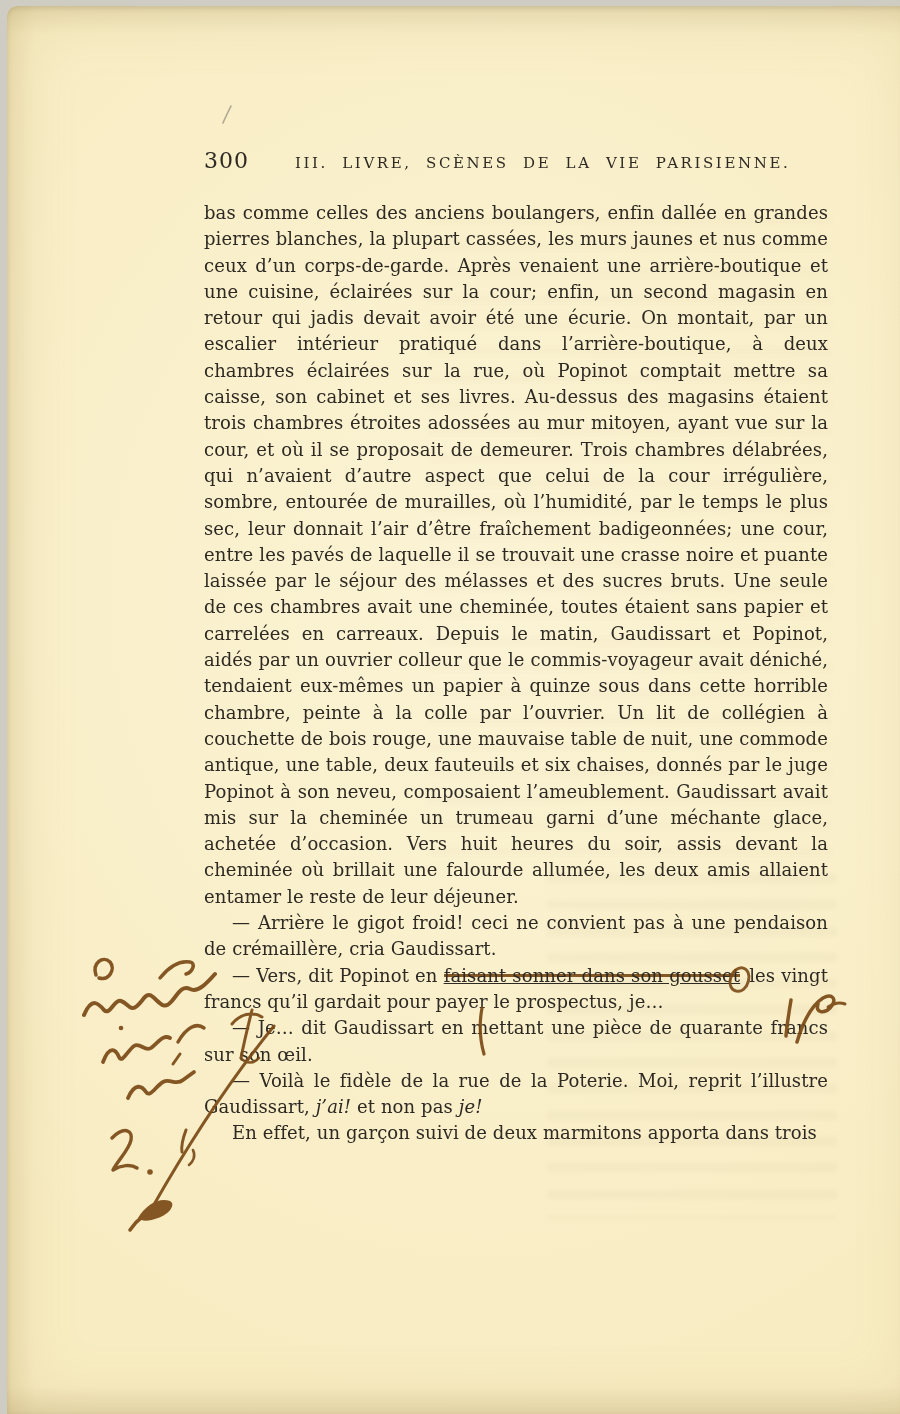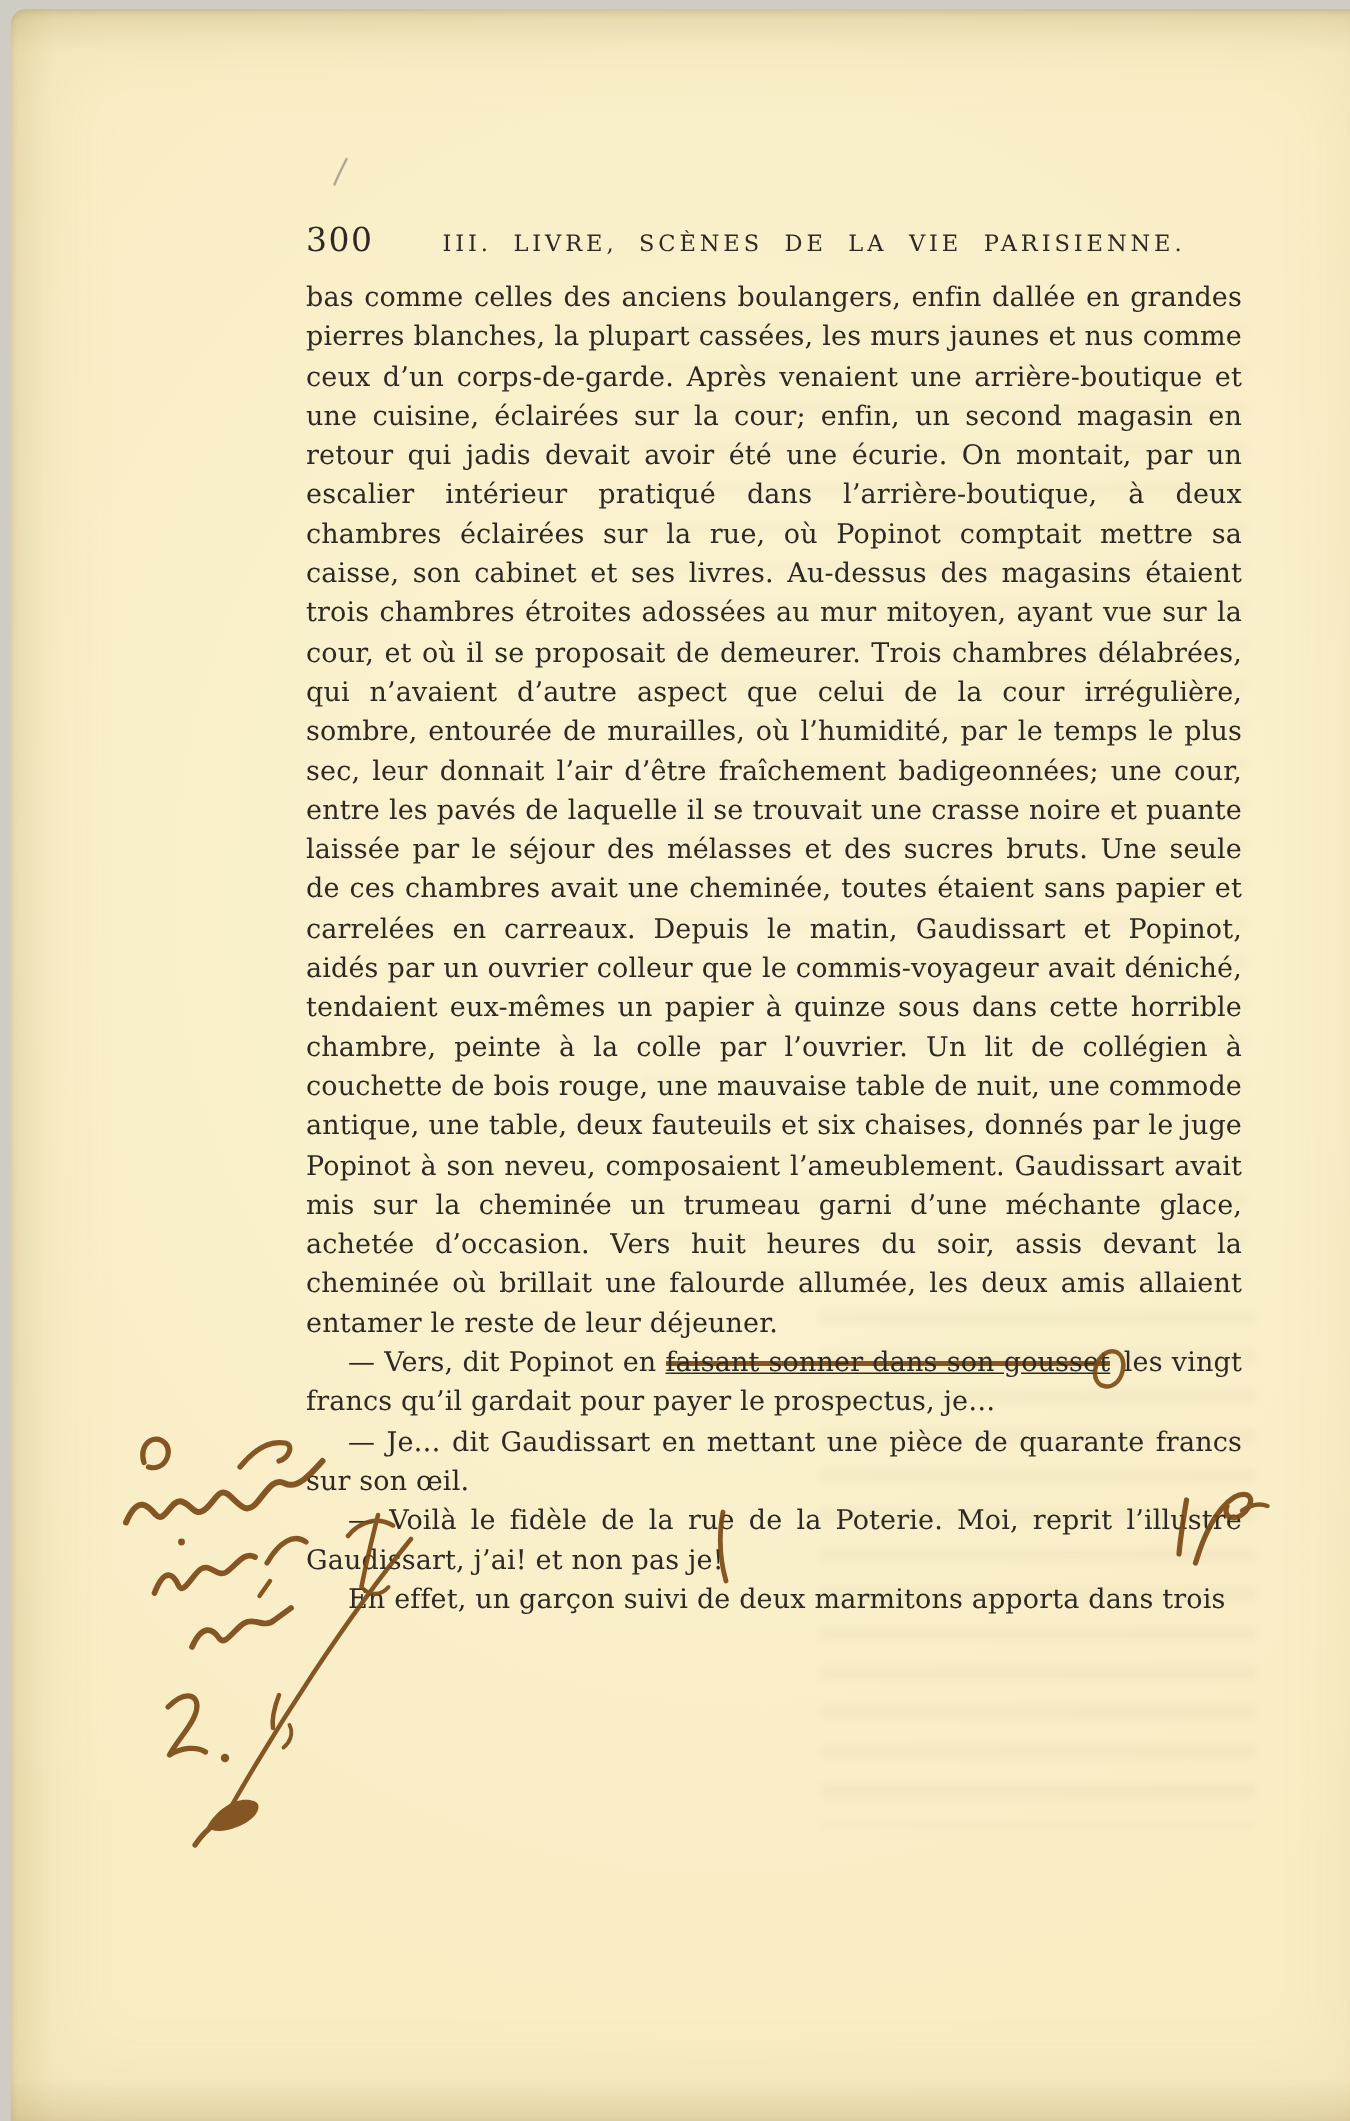--- a/index.html
+++ b/index.html
@@ -37,27 +37,27 @@
     color:#2e2a23;
   }
   #page-number{font-size:22px;letter-spacing:1px;}
   #running-title{
     margin-left:46px;font-size:15px;font-weight:normal;
     letter-spacing:2.6px;word-spacing:7px;white-space:nowrap;
   }
 
   
   #text-block{
-    position:absolute;left:204px;top:186px;width:624px;
+    position:absolute;left:204px;top:200px;width:624px;
     font-size:18px;line-height:26.3px;color:#2e2a23;
     text-align:justify;letter-spacing:.1px;
   }
   #text-block p{margin:0;}
   #text-block p.indent{text-indent:28px;}
-  .italic{}
+  .italic{font-style:italic;}
   
   .strike{
     background-image:linear-gradient(to bottom,
       rgba(0,0,0,0) 45%, rgba(122,74,22,.92) 45%,
       rgba(122,74,22,.92) 59%, rgba(0,0,0,0) 59%);
     text-decoration:underline;
   }
   .strike-loop{
     display:inline-block;width:15px;height:21px;
     border:3px solid rgba(122,74,22,.9);
@@ -79,20 +79,21 @@
     <div id="ghost-low" class="ghost"></div>
   </div>
 
   <div id="header">
     <span id="page-number">300</span>
     <span id="running-title">III. LIVRE, SCÈNES DE LA VIE PARISIENNE.</span>
   </div>
 
   <div id="text-block">
       <p><span>bas comme celles des anciens boulangers, enfin dallée en grandes pierres blanches, la plupart cassées, les murs jaunes et nus comme ceux d’un corps-de-garde. Après venaient une arrière-boutique et une cuisine, éclairées sur la cour; enfin, un second magasin en retour qui jadis devait avoir été une écurie. On montait, par un escalier intérieur pratiqué dans l’arrière-boutique, à deux chambres éclairées sur la rue, où Popinot comptait mettre sa caisse, son cabinet et ses livres. Au-dessus des magasins étaient trois chambres étroites adossées au mur mitoyen, ayant vue sur la cour, et où il se proposait de demeurer. Trois chambres délabrées, qui n’avaient d’autre aspect que celui de la cour irrégulière, sombre, entourée de murailles, où l’humidité, par le temps le plus sec, leur donnait l’air d’être fraîchement badigeonnées; une cour, entre les pavés de laquelle il se trouvait une crasse noire et puante laissée par le séjour des mélasses et des sucres bruts. Une seule de ces chambres avait une cheminée, toutes étaient sans papier et carrelées en carreaux. Depuis le matin, Gaudissart et Popinot, aidés par un ouvrier colleur que le commis-voyageur avait déniché, tendaient eux-mêmes un papier à quinze sous dans cette horrible chambre, peinte à la colle par l’ouvrier. Un lit de collégien à couchette de bois rouge, une mauvaise table de nuit, une commode antique, une table, deux fauteuils et six chaises, donnés par le juge Popinot à son neveu, composaient l’ameublement. Gaudissart avait mis sur la cheminée un trumeau garni d’une méchante glace, achetée d’occasion. Vers huit heures du soir, assis devant la cheminée où brillait une falourde allumée, les deux amis allaient entamer le reste de leur déjeuner.</span></p>
+      <p class="indent"><span>— Arrière le gigot froid! ceci ne convient pas à une pendaison de crémaillère, cria Gaudissart.</span></p>
       <p class="indent"><span>— Vers, dit Popinot en </span><span class="strike">faisant sonner dans son gousset</span><span class="strike-loop"></span><span> les vingt francs qu’il gardait pour payer le prospectus, je…</span></p>
       <p class="indent"><span>— Je… dit Gaudissart en mettant une pièce de quarante francs sur son œil.</span></p>
       <p class="indent"><span>— Voilà le fidèle de la rue de la Poterie. Moi, reprit l’illustre Gaudissart, </span><span class="italic">j’ai!</span><span> et non pas </span><span class="italic">je!</span></p>
       <p class="indent"><span>En effet, un garçon suivi de deux marmitons apporta dans trois</span></p>
     </div>
 
   <svg id="ink" width="900" height="1414" viewBox="0 0 900 1414">
 
     <g stroke="#8f897c" stroke-width="1.6" fill="none" stroke-linecap="round" opacity=".7">
       <path d="M231,106 C228,112 225,118 223,123"></path>

